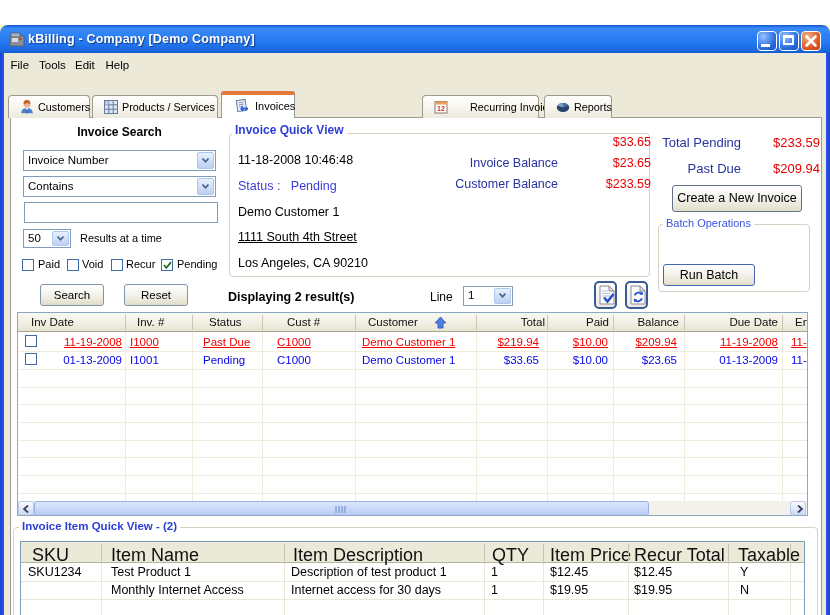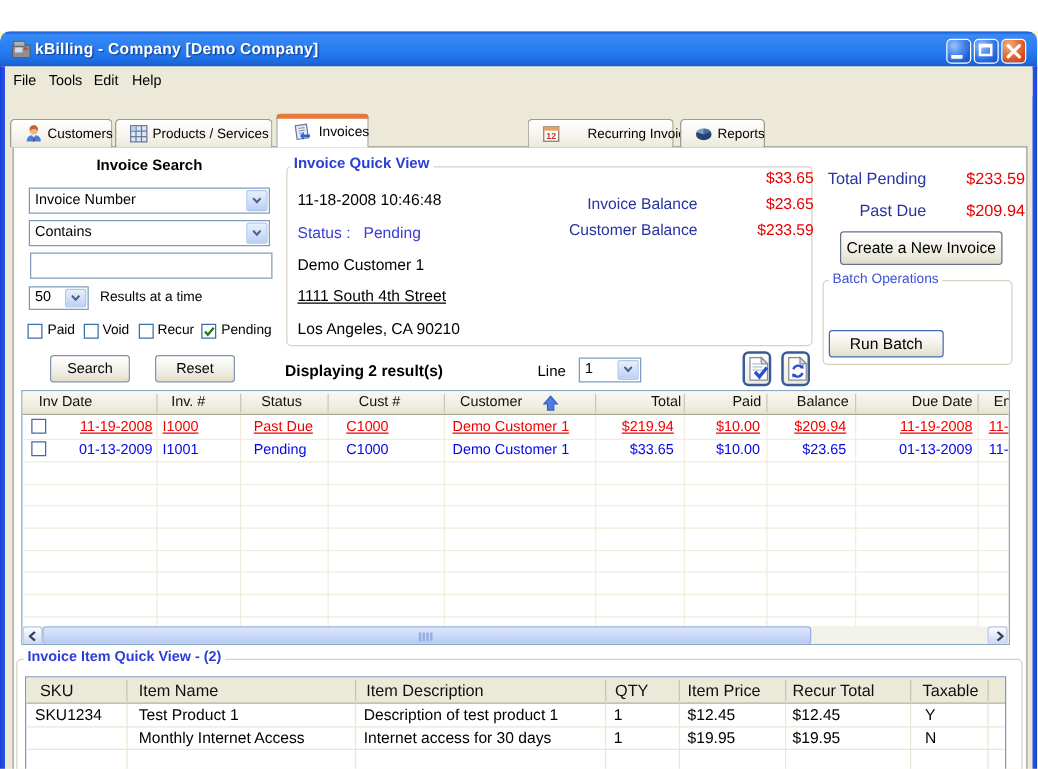--- a/index.html
+++ b/index.html
@@ -79,21 +79,21 @@
   background:linear-gradient(180deg,#fdfdfe 0%,#e3ebfa 50%,#c8d6f3 100%); }
 .sarr { position:absolute; left:4px; top:3px; }
 #sthumb { position:absolute; left:16px; top:0; width:615px; height:15px; border:1px solid #98b0e6; border-radius:3px;
   background:linear-gradient(180deg,#dce6fb 0%,#cbdafa 50%,#b7c9f2 100%); }
 #sthumb .grip { position:absolute; left:303px; top:4px; width:1.6px; height:7px; background:#98b0e0; box-shadow:3px 0 0 #98b0e0, 6px 0 0 #98b0e0, -3px 0 0 #98b0e0; }
 
 
 #botgroup { left:13px; top:502px; width:805px; height:100px; border:1px solid #d5d2c3; border-radius:4px; }
 #bottable { left:20px; top:516px; width:785px; height:76px; border:1px solid #7f9db9; background:#fff; overflow:hidden; }
 #bo-head { position:absolute; left:0; top:0; width:783px; height:21px; background:#EBE9D8; border-bottom:1px solid #b5b29f; }
-.boh { position:absolute; top:3px; font-size:13px; color:#101010; white-space:nowrap; }
+.boh { position:absolute; top:3px; font-size:18px; color:#101010; white-space:nowrap; }
 .bo-vsep-h { position:absolute; top:2px; height:17px; width:1px; background:#c7c4b2; }
 .bo-vsep-b { position:absolute; top:21px; height:53px; width:1px; background:#e9e7d8; }
 .bo-hline { position:absolute; left:0; width:783px; height:1px; background:#e9e7d8; }
 .botxt { position:absolute; font-size:12.5px; color:#000; white-space:nowrap; }
 </style>
 </head>
 <body>
 <div id="win">
 
   <div class="abs" id="titlebar">

